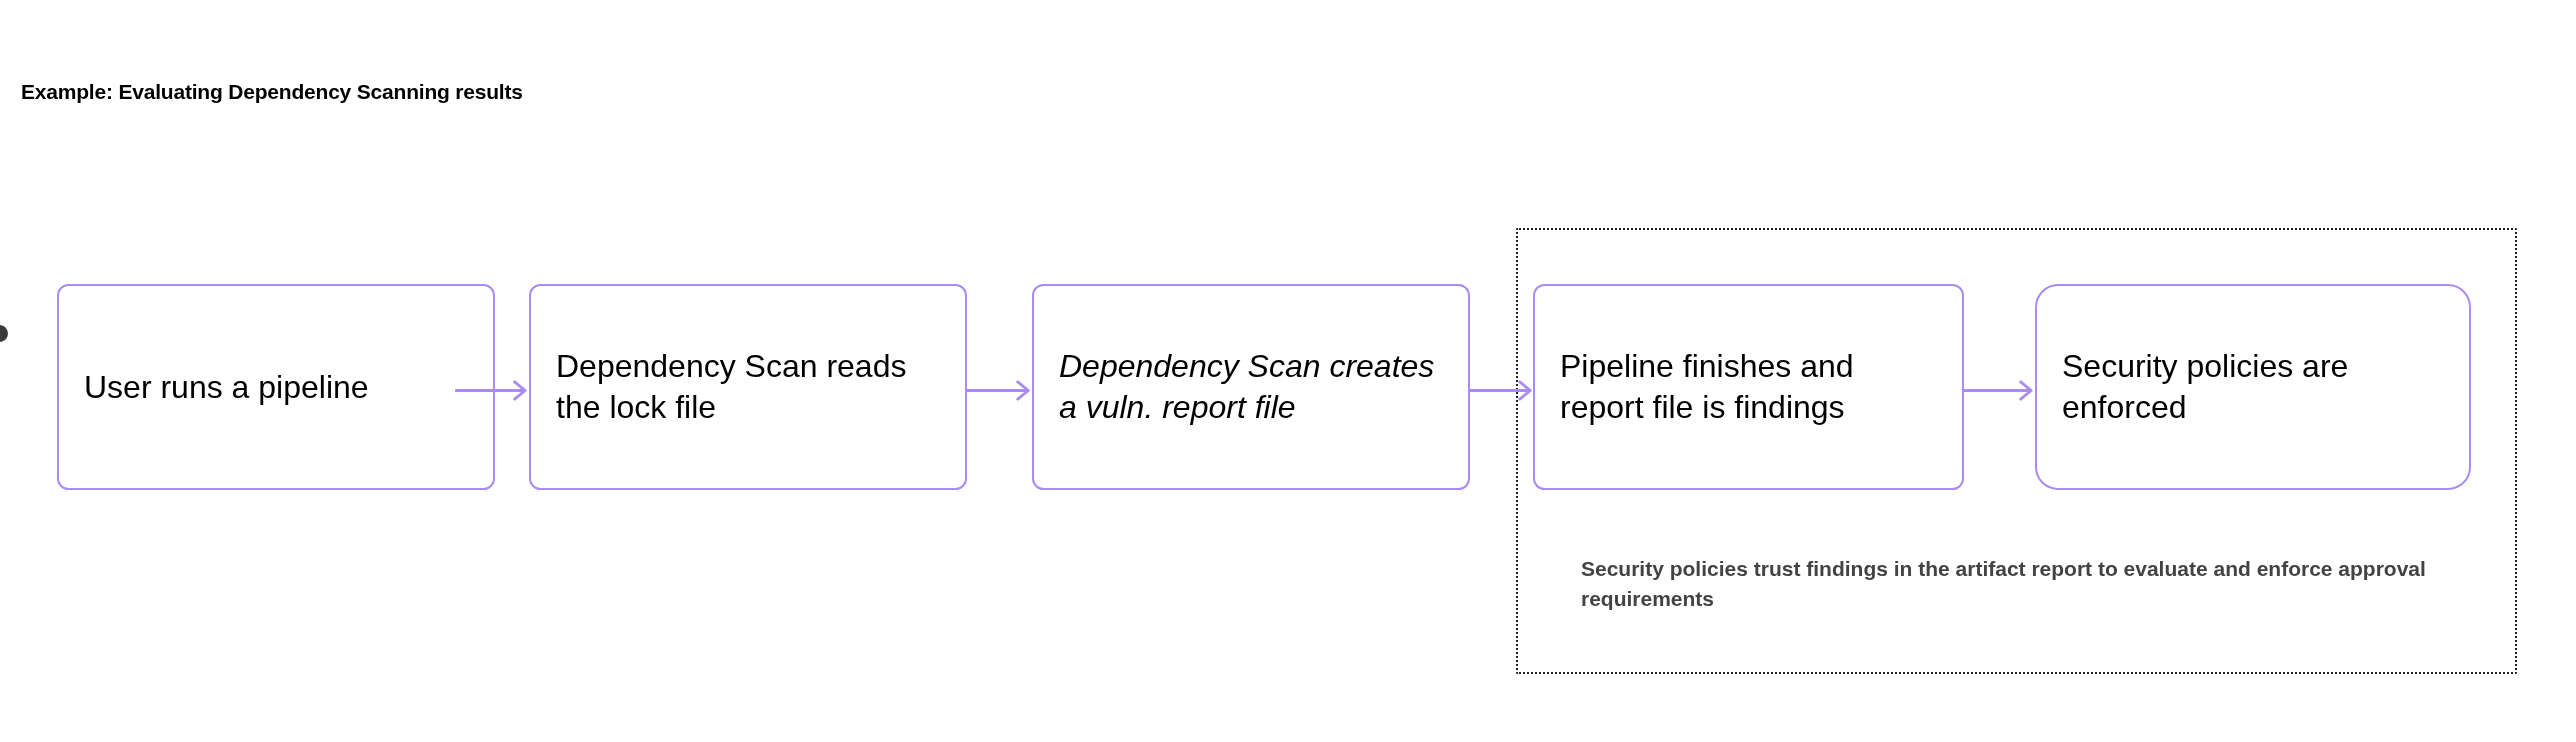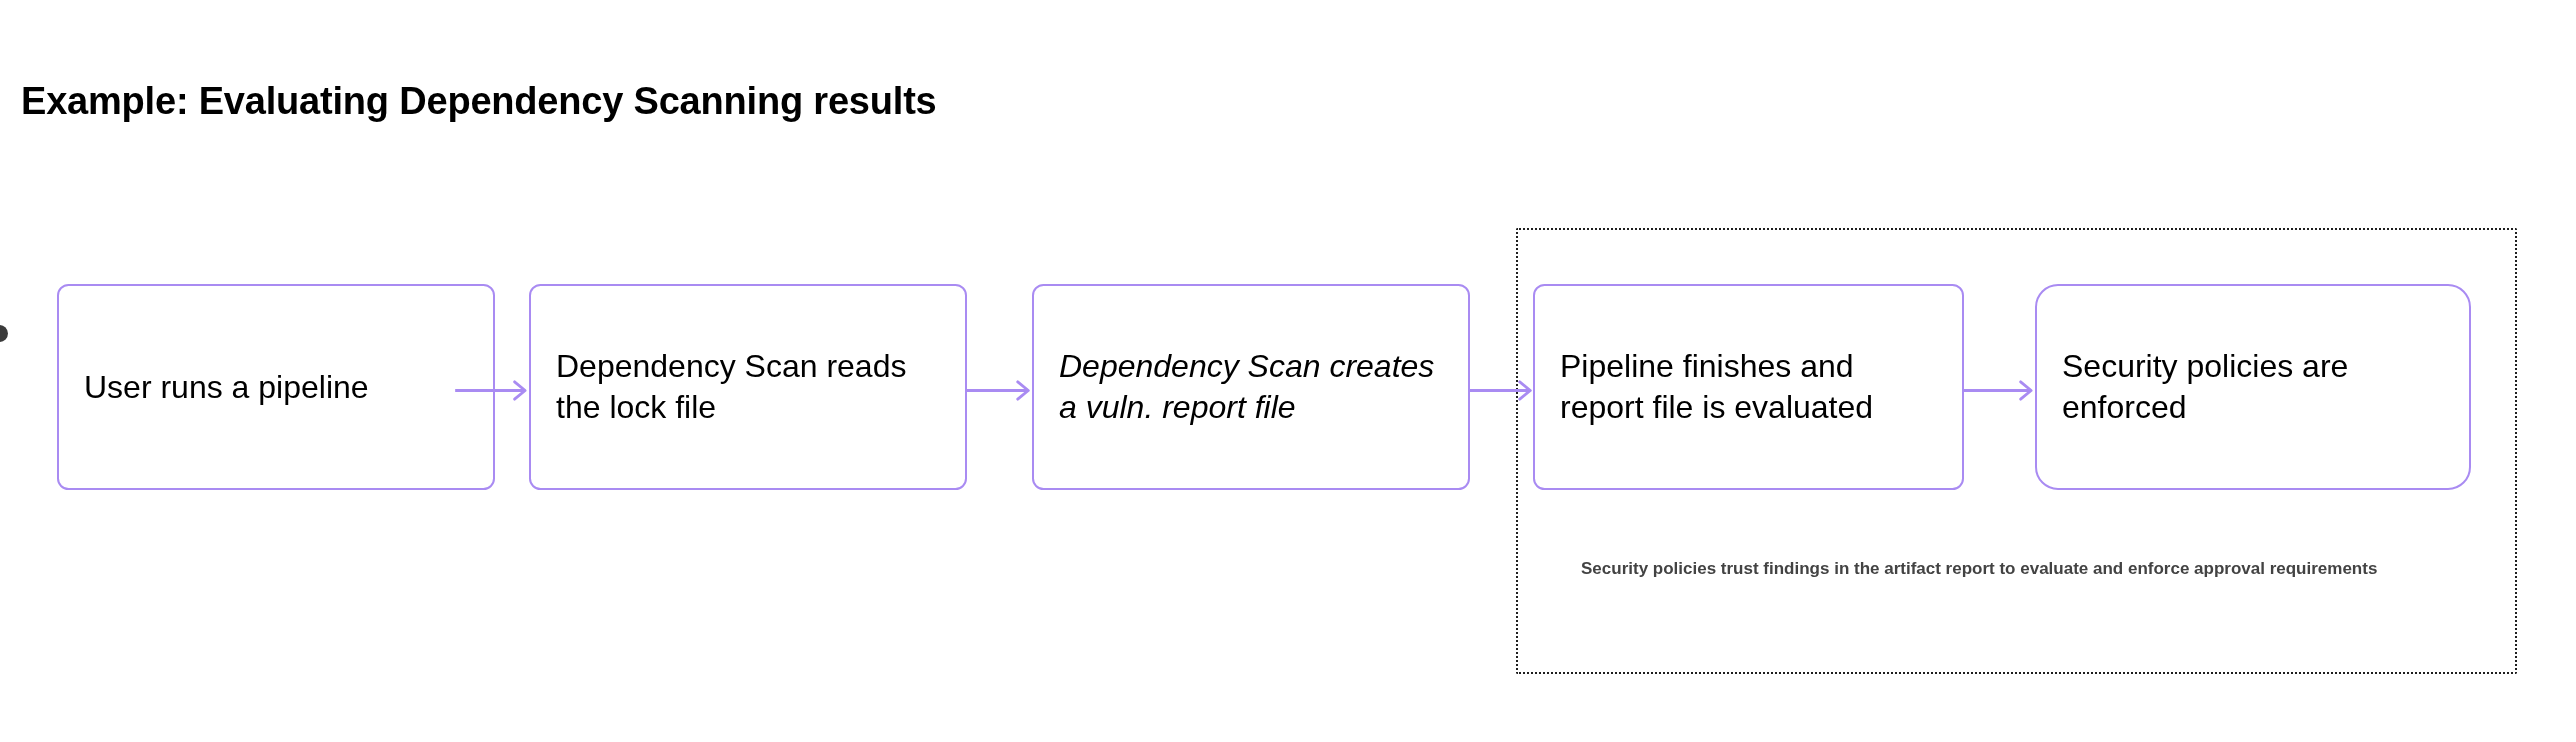--- a/index.html
+++ b/index.html
@@ -12,21 +12,21 @@
     height: 742px;
     position: relative;
     font-family: "Liberation Sans", sans-serif;
     overflow: hidden;
   }
 
   #page-title {
     position: absolute;
     left: 21px;
     top: 80px;
-    font-size: 38px;
+    font-size: 21px;
     font-weight: bold;
     color: #000000;
     letter-spacing: -0.2px;
     white-space: nowrap;
   }
 
   
   #left-handle-dot {
     position: absolute;
     left: -8.6px;
@@ -85,21 +85,21 @@
     border: 2.9px dotted #1f1f1f;
     border-radius: 1.9px;
     background: transparent;
   }
 
   #group-caption {
     position: absolute;
     left: 1581px;
     top: 554px;
     width: 872px;
-    font-size: 17px;
+    font-size: 21px;
     line-height: 30px;
     font-weight: bold;
     color: #434343;
   }
 </style>
 </head>
 <body>
 
 <div id="page-title">Example: Evaluating Dependency Scanning results</div>
 
@@ -115,21 +115,21 @@
 
 <div class="flow-node" id="node-2">
   <span class="flow-node-label">Dependency Scan reads the lock file</span>
 </div>
 
 <div class="flow-node" id="node-3">
   <span class="flow-node-label">Dependency Scan creates a vuln. report file</span>
 </div>
 
 <div class="flow-node" id="node-4">
-  <span class="flow-node-label">Pipeline finishes and report file is evaluated</span>
+  <span class="flow-node-label">Pipeline finishes and report file is findings</span>
 </div>
 
 <div class="flow-node" id="node-5">
   <span class="flow-node-label">Security policies are enforced</span>
 </div>
 
 <svg class="flow-arrow" id="arrow-1" viewBox="0 0 80 24">
   <path d="M0 12 H72" stroke="#a98bf2" stroke-width="3" fill="none"></path>
   <path d="M62 3 L73 12 L62 21" stroke="#a98bf2" stroke-width="3" fill="none" stroke-linecap="round" stroke-linejoin="round"></path>
 </svg>

